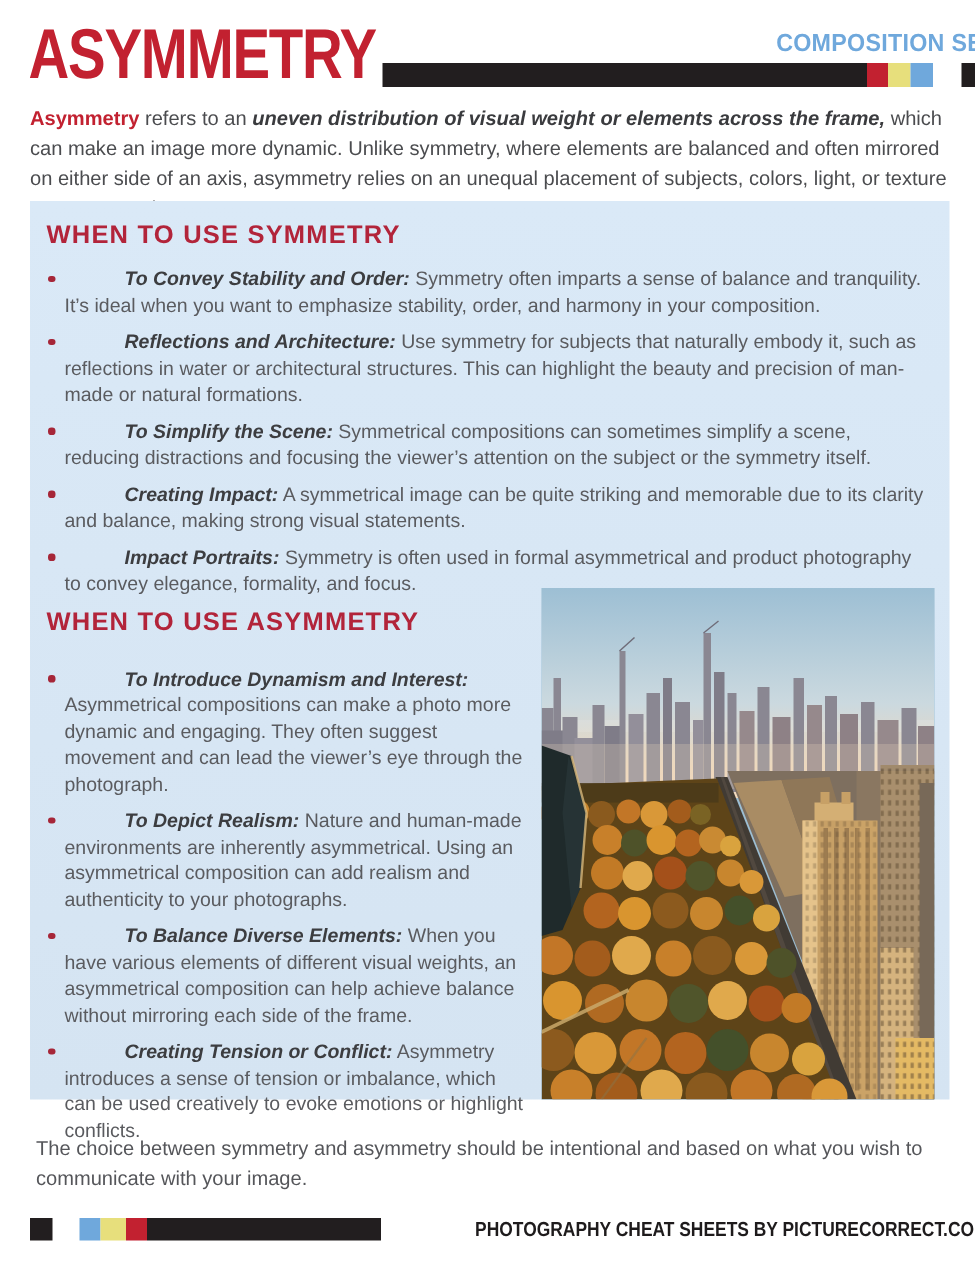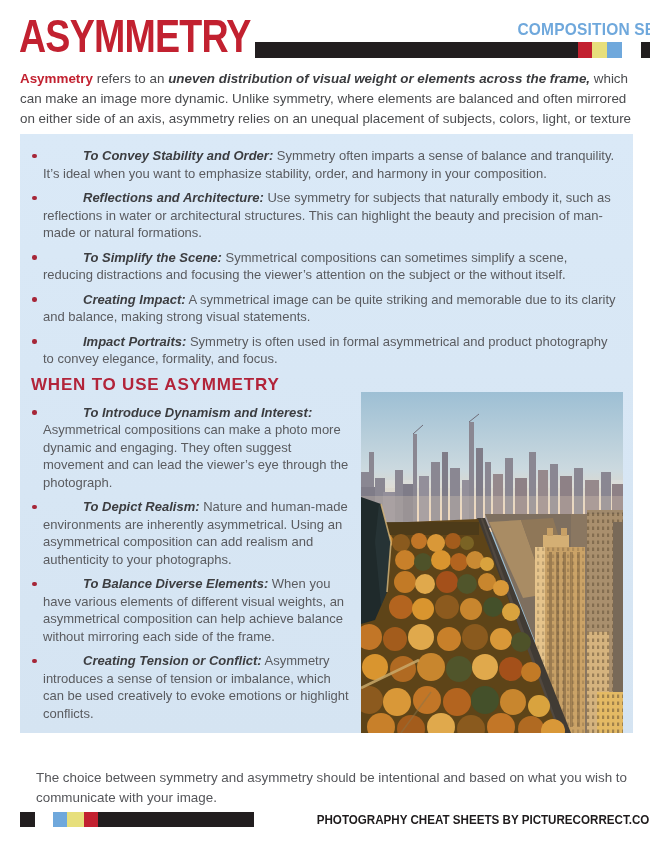--- a/index.html
+++ b/index.html
@@ -36,29 +36,29 @@
   ul.blist{list-style:none;margin:0;padding:0;}
   ul.blist li{position:relative;padding-left:12px;margin-bottom:7px;
               font-size:13px;line-height:17.5px;color:var(--text-gray,#5A5B5F);}
   ul.blist li .dot{position:absolute;left:1px;top:6.5px;width:4.5px;height:4.5px;
                    border-radius:50%;background:var(--bullet-red,#A62638);}
   ul.blist .lead{font-weight:700;font-style:italic;color:#3C3D40;margin-left:40px;}
 
   .asym-wrap{position:static;}
   .asym-left{width:324px;}
   .asym-left li{font-size:12.6px;line-height:16.2px;margin-bottom:5px;}
-  .panel h2.asym-h{margin:2px 0 9px 0;}
+  .panel h2.asym-h{margin:2px 0 19px 0;}
 
   
   .photo{position:absolute;right:10px;bottom:0;width:262px;height:341px;margin:0;
          overflow:hidden;background:#9DBFD4;}
   .photo svg{display:block;}
 
   
-  .closing{position:absolute;left:20px;top:752px;width:613px;margin:16px;
+  .closing{position:absolute;left:20px;top:752px;width:613px;margin:4px;
            font-size:13.4px;line-height:20px;color:#55565A;}
 
   
   .footer{position:absolute;left:20px;right:19px;top:812px;height:15px;display:flex;align-items:stretch;}
   .f-sq-black{width:15px;background:var(--bar-black,#221E1F);}
   .f-gap1{width:18px;}
   .f-blue{width:14px;background:var(--accent-blue,#6FA8DC);}
   .f-yellow{width:17px;background:var(--accent-yellow,#E7DF7C);}
   .f-red{width:14px;background:var(--brand-red,#C22130);}
   .f-bar{flex:1;background:var(--bar-black,#221E1F);}
@@ -79,27 +79,28 @@
     <div class="seg-yellow"></div>
     <div class="seg-blue"></div>
     <div class="seg-gap"></div>
     <div class="seg-endblack"></div>
   </div>
 
   <p class="intro"><span class="lead-word">Asymmetry</span><span> refers to an </span><span class="emphasis">uneven distribution of visual weight or elements across the frame,</span><span> which can make an image more dynamic. Unlike symmetry, where elements are balanced and often mirrored on either side of an axis, asymmetry relies on an unequal placement of subjects, colors, light, or texture to create tension.</span></p>
 
   <div class="panel">
 
+    <h2>WHEN TO USE SYMMETRY</h2>
     <ul class="blist">
       <li><span class="dot"></span><span class="lead">To Convey Stability and Order:</span>
         <span class="rest">Symmetry often imparts a sense of balance and tranquility. It’s ideal when you want to emphasize stability, order, and harmony in your composition.</span></li>
       <li><span class="dot"></span><span class="lead">Reflections and Architecture:</span>
         <span class="rest">Use symmetry for subjects that naturally embody it, such as reflections in water or architectural structures. This can highlight the beauty and precision of man-made or natural formations.</span></li>
       <li><span class="dot"></span><span class="lead">To Simplify the Scene:</span>
-        <span class="rest">Symmetrical compositions can sometimes simplify a scene, reducing distractions and focusing the viewer’s attention on the subject or the without itself.</span></li>
+        <span class="rest">Symmetrical compositions can sometimes simplify a scene, reducing distractions and focusing the viewer’s attention on the subject or the symmetry itself.</span></li>
       <li><span class="dot"></span><span class="lead">Creating Impact:</span>
         <span class="rest">A symmetrical image can be quite striking and memorable due to its clarity and balance, making strong visual statements.</span></li>
       <li><span class="dot"></span><span class="lead">Impact Portraits:</span>
         <span class="rest">Symmetry is often used in formal asymmetrical and product photography to convey elegance, formality, and focus.</span></li>
     </ul>
 
     <div class="asym-wrap">
       <div class="asym-left">
         <h2 class="asym-h">WHEN TO USE ASYMMETRY</h2>
         <ul class="blist">

